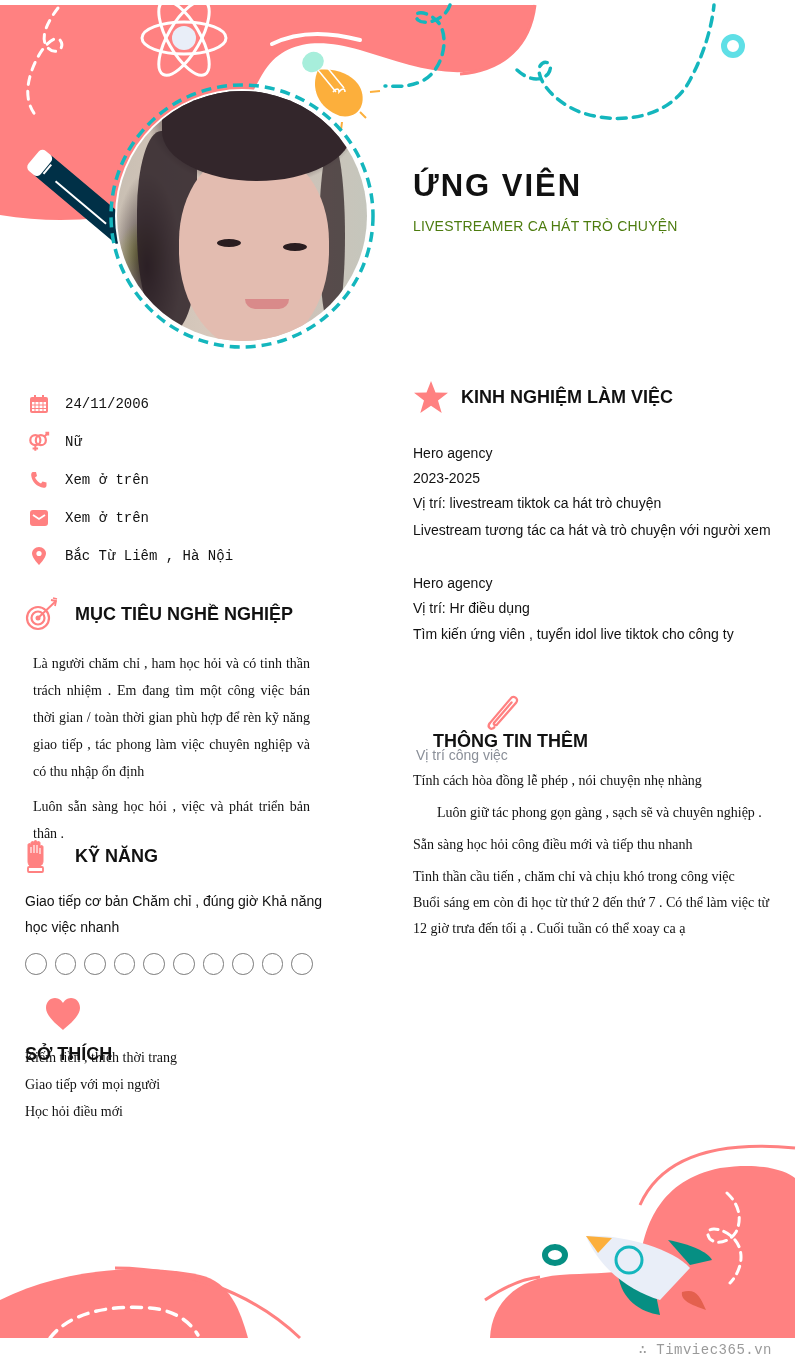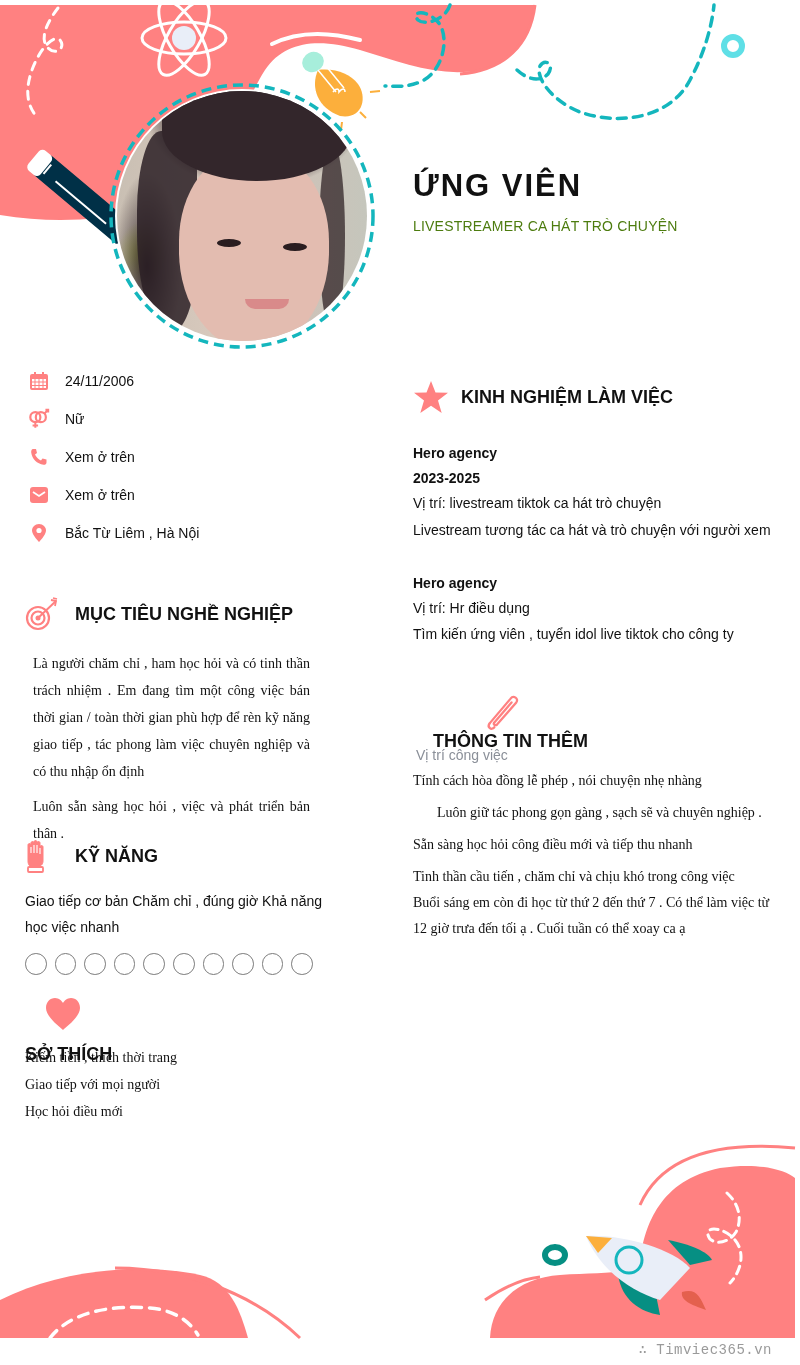--- a/index.html
+++ b/index.html
@@ -22,21 +22,21 @@
   .avatar .face { position:absolute; left: 62px; top: 60px; width: 150px; height: 200px; border-radius: 45% 45% 50% 50%; background:#e3bcb0; }
   .avatar .fringe { position:absolute; left: 45px; top: -10px; width: 190px; height: 100px; border-radius: 0 0 50% 50%; background:#33262b; }
   .avatar .eye { position:absolute; width: 24px; height: 8px; border-radius: 50%; background:#2a1d20; }
   .avatar .mouth { position:absolute; left: 128px; top: 208px; width: 44px; height: 10px; border-radius: 0 0 20px 20px; background:#d98a8a; }
 
   
   .name { position: absolute; left: 413px; top: 168px; font-size: 31px; font-weight: 700; letter-spacing: 2px; }
   .job-title { position: absolute; left: 413px; top: 218px; font-size: 14px; letter-spacing: 0.2px; color:#4d7c0f; }
 
   
-  .contact { position: absolute; left: 28px; top: 362px; width: 320px; }
+  .contact { position: absolute; left: 28px; top: 385px; width: 320px; font-family: Liberation Mono, monospace; }
   .contact-row { display: flex; align-items: center; height: 38px; }
   .contact-row .ic { width: 22px; height: 22px; margin-right: 15px; display:flex; align-items:center; justify-content:center; }
   .contact-row .txt { font-size: 14px; color:#111; }
 
   
   .sec-head { position: absolute; display: flex; align-items: center; }
   .sec-head .ic { width: 40px; height: 40px; display:flex; align-items:center; justify-content:center; }
   .sec-head .ttl { font-size: 18px; font-weight: 700; color:#111; }
 
   .serif { font-family: "Liberation Serif", serif; }
@@ -46,21 +46,21 @@
 
   .skills-text { position: absolute; left: 25px; top: 888px; width: 300px; font-size: 14px; line-height: 26px; }
   .rating { position: absolute; left: 25px; top: 953px; display: flex; gap: 8px; }
   .rating .dot { width: 18px; height: 18px; border: 1.5px solid #7a7a7a; border-radius: 50%; box-sizing: border-box; width: 21.6px; height: 21.6px; }
 
   .hobbies { position: absolute; left: 25px; top: 1044px; font-size: 14px; line-height: 27px; }
   .hobbies div { height: 27px; }
 
   .exp { position: absolute; left: 413px; width: 370px; font-size: 14px; }
   .exp .line { height: 25px; line-height: 25px; }
-  .exp .b { font-weight: 700; }
+  .exp .b { font-weight: 400; }
 
   .extra { position: absolute; left: 413px; top: 743px; width: 370px; font-size: 14px; }
   .extra .ph { color:#8a8f98; margin-left: 3px; height: 24px; line-height: 24px; }
   .extra .row { line-height: 26px; }
 
   .footer-brand { position: absolute; right: 28px; top: 1341px; font-family: "Liberation Mono", monospace; font-size: 14px; color:#9a9a9a; letter-spacing: 0.5px; }
 </style>
 </head>
 <body>
 

